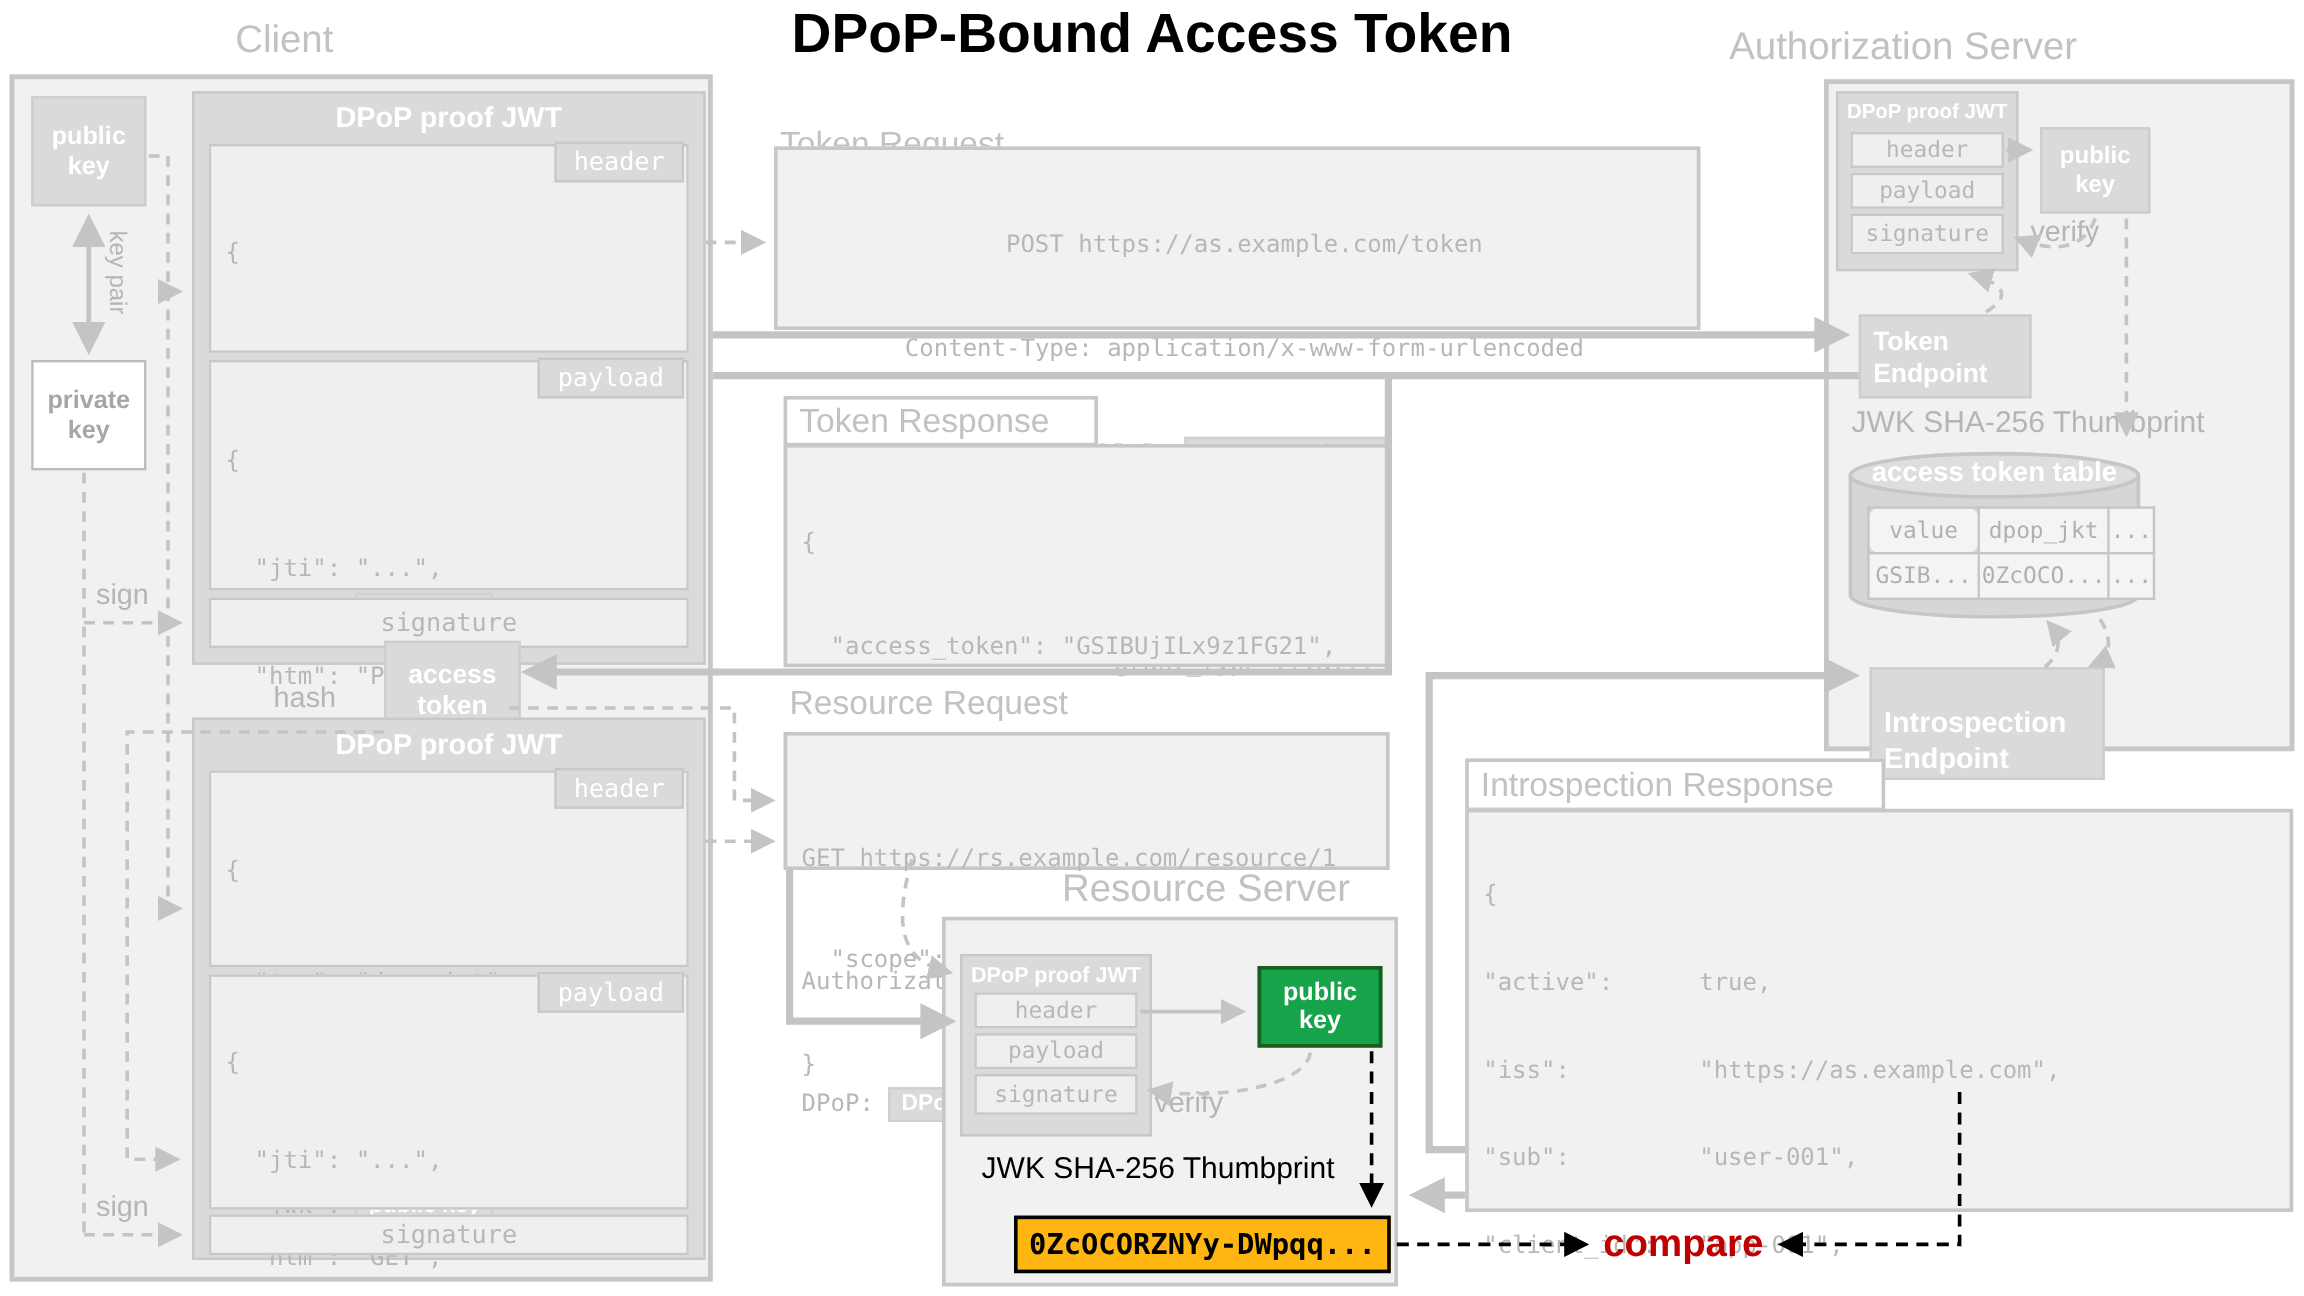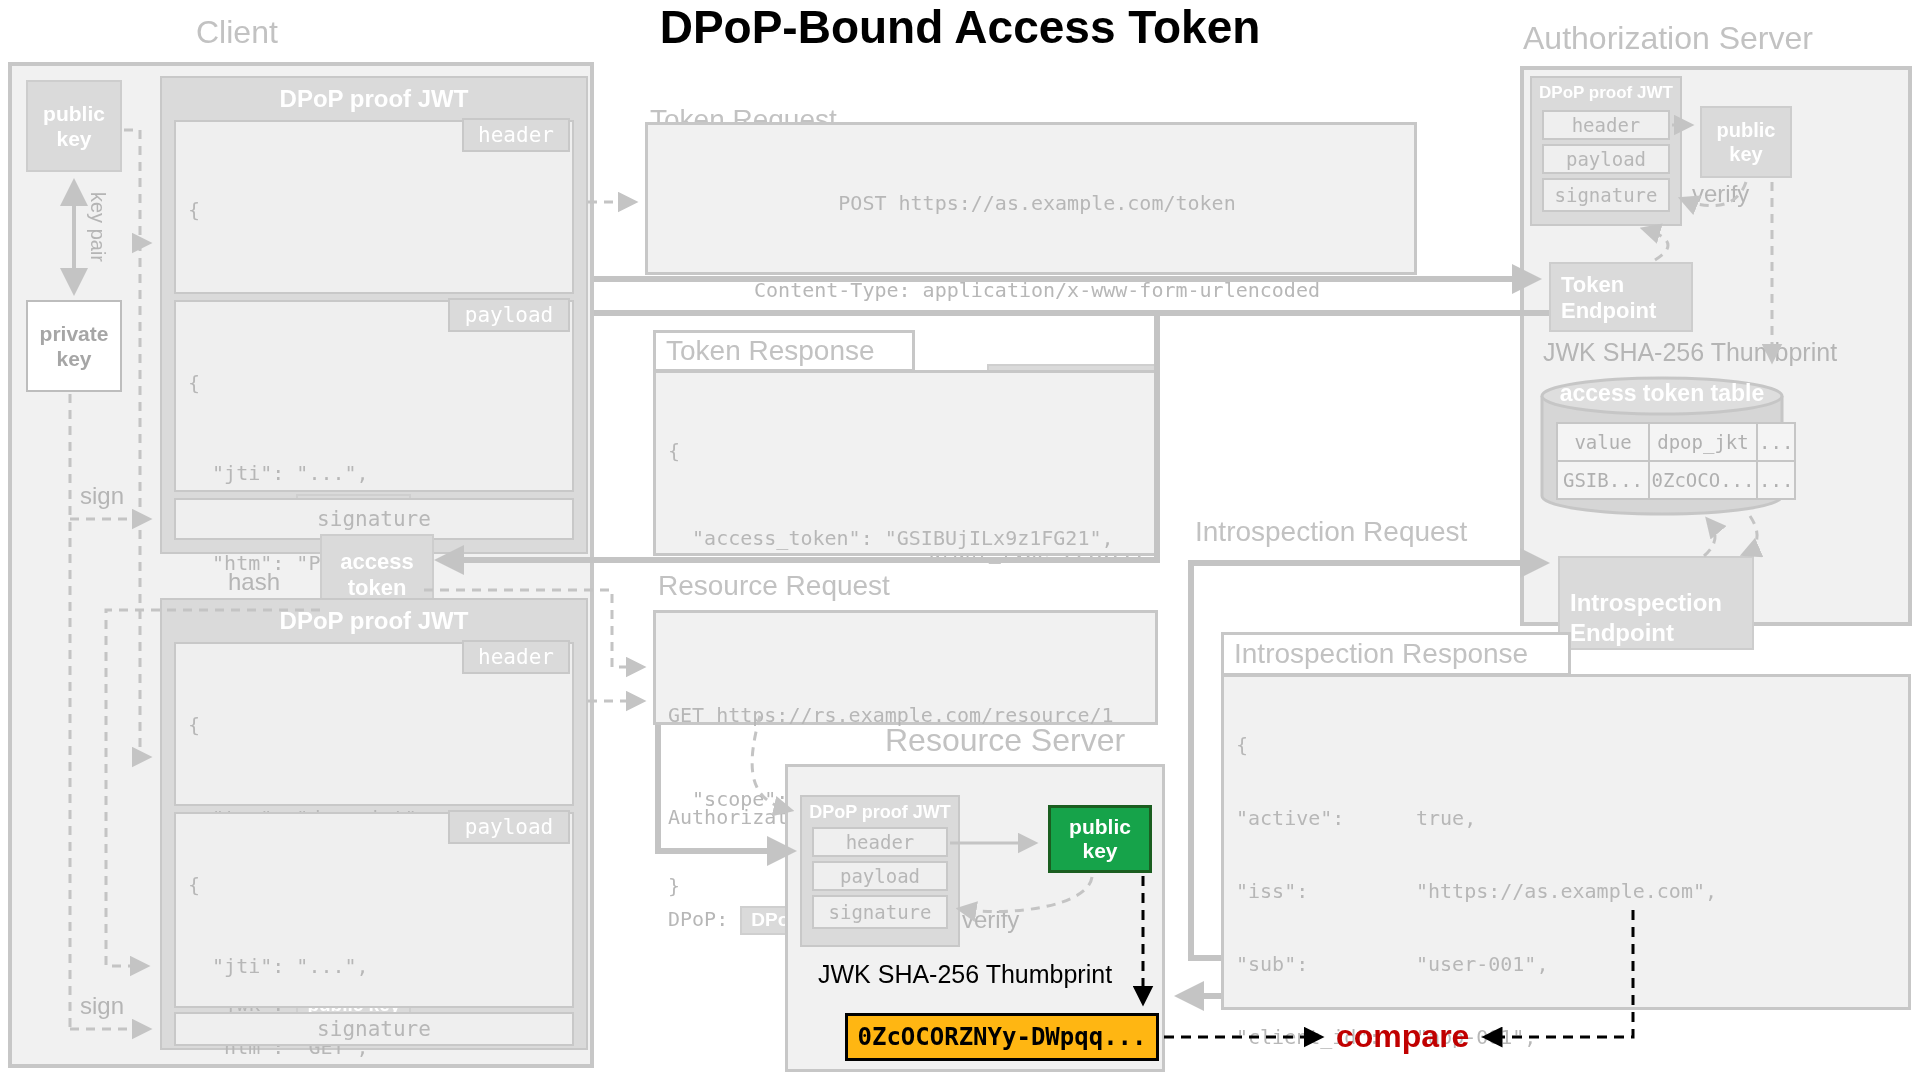--- a/index.html
+++ b/index.html
@@ -175,21 +175,21 @@
   <div class="abs" style="left:962px;top:906px;color:#b5b5b5;font-size:24px;">verify</div>
 
   <div class="abs" style="left:818px;top:960px;color:#000;font-size:25px;">JWK SHA-256 Thumbprint</div>
 
   <div class="abs ctr" style="left:845px;top:1013px;width:314px;height:48px;background:#ffb612;border:3px solid #000;
               box-sizing:border-box;font-family:'DejaVu Sans Mono',monospace;font-weight:bold;
               font-size:24px;color:#000;">
     <span>0ZcOCORZNYy-DWpqq...</span>
   </div>
 
-  <div class="seclabel" style="left:1523px;top:20px;font-size:32px;">Authorization Server</div>
+  <div class="seclabel" style="left:1441px;top:20px;font-size:32px;">Authorization Server</div>
   <div class="obox" style="left:1520px;top:66px;width:392px;height:560px;border-width:4px;"></div>
 
   <div class="panel" style="left:1530px;top:76px;width:152px;height:150px;">
     <div class="ptitle" style="font-size:17px;line-height:30px;">DPoP proof JWT</div>
   </div>
   <div class="ibox sig" style="left:1542px;top:110px;width:128px;height:30px;font-size:19px;line-height:26px;">header</div>
   <div class="ibox sig" style="left:1542px;top:144px;width:128px;height:30px;font-size:19px;line-height:26px;">payload</div>
   <div class="ibox sig" style="left:1542px;top:178px;width:128px;height:34px;font-size:19px;line-height:30px;">signature</div>
 
   <div class="wbox ctr" style="left:1700px;top:106px;width:92px;height:72px;font-size:20px;line-height:24px;">
@@ -207,38 +207,37 @@
   <div class="abs" style="left:1543px;top:338px;color:#b5b5b5;font-size:25px;">JWK SHA-256 Thumbprint</div>
 
   <svg class="abs" style="left:1530px;top:374px;" width="264" height="160">
     <path d="M12,22 V122 A120,18 0 0 0 252,122 V22" fill="#d6d6d6" stroke="#c6c6c6" stroke-width="3"></path>
     <ellipse cx="132" cy="22" rx="120" ry="18" fill="#dedede" stroke="#c6c6c6" stroke-width="3"></ellipse>
   </svg>
   <div class="abs" style="left:1552px;top:380px;width:220px;text-align:center;color:#fff;font-weight:bold;font-size:23px;">access token table</div>
   <table class="atbl abs" style="left:1556px;top:422px;">
     <tbody>
         <tr>
-      <td class="cell" style="width:88px;">value</td>
+      <td class="cell" style="width:88px;border-radius:10px;">value</td>
       <td class="cell" style="width:104px;">dpop_jkt</td>
       <td class="cell" style="width:30px;">...</td>
     </tr>
     <tr>
       <td class="cell">GSIB...</td>
       <td class="cell">0ZcOCO...</td>
       <td class="cell">...</td>
     </tr>
   </tbody>
     </table>
 
   <div class="wbox" style="left:1558px;top:556px;width:196px;height:94px;font-size:24px;line-height:30px;padding:30px 0 0 10px;">
     <div>Introspection</div>
     <div>Endpoint</div>
   </div>
 
-  <div class="seclabel" style="left:1195px;top:516px;font-size:28px;">Introspection Request</div>
 
   <div class="tab" style="left:1221px;top:632px;width:350px;height:44px;">
     <span>Introspection Response</span>
   </div>
   <div class="obox" style="left:1221px;top:674px;width:690px;height:336px;">
     <div class="code" style="font-size:20px;padding-top:8px;">
       <div class="irow">{</div>
       <div class="irow"><span class="k">"active":</span><span>true,</span></div>
       <div class="irow"><span class="k">"iss":</span><span>"https://as.example.com",</span></div>
       <div class="irow"><span class="k">"sub":</span><span>"user-001",</span></div>

